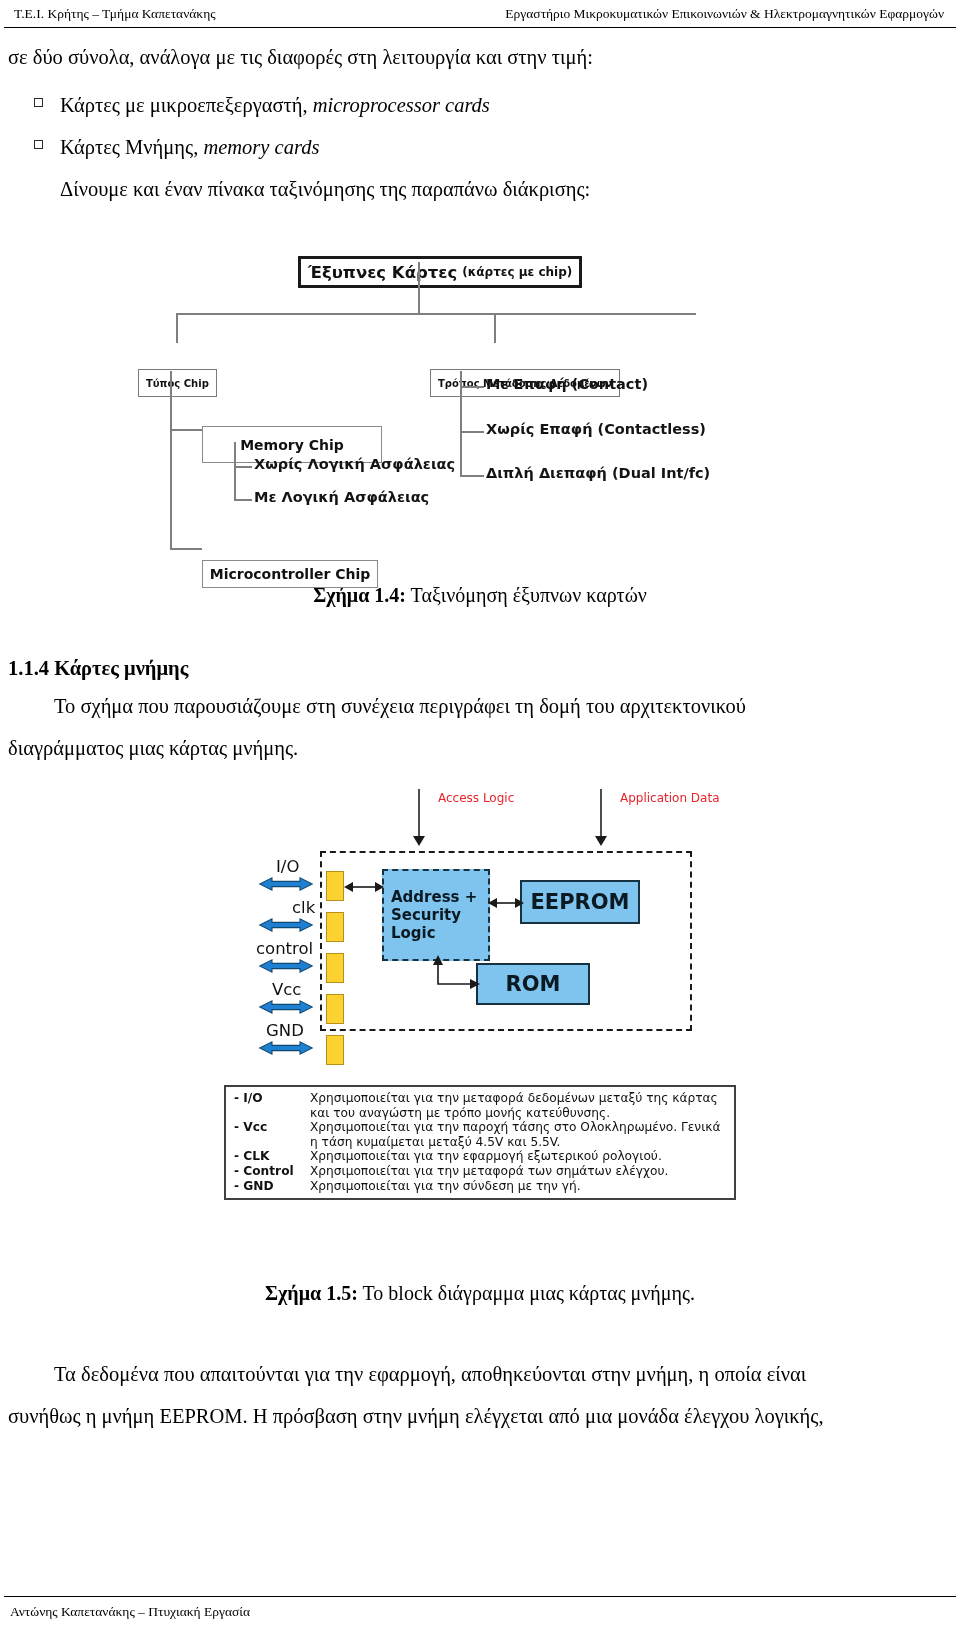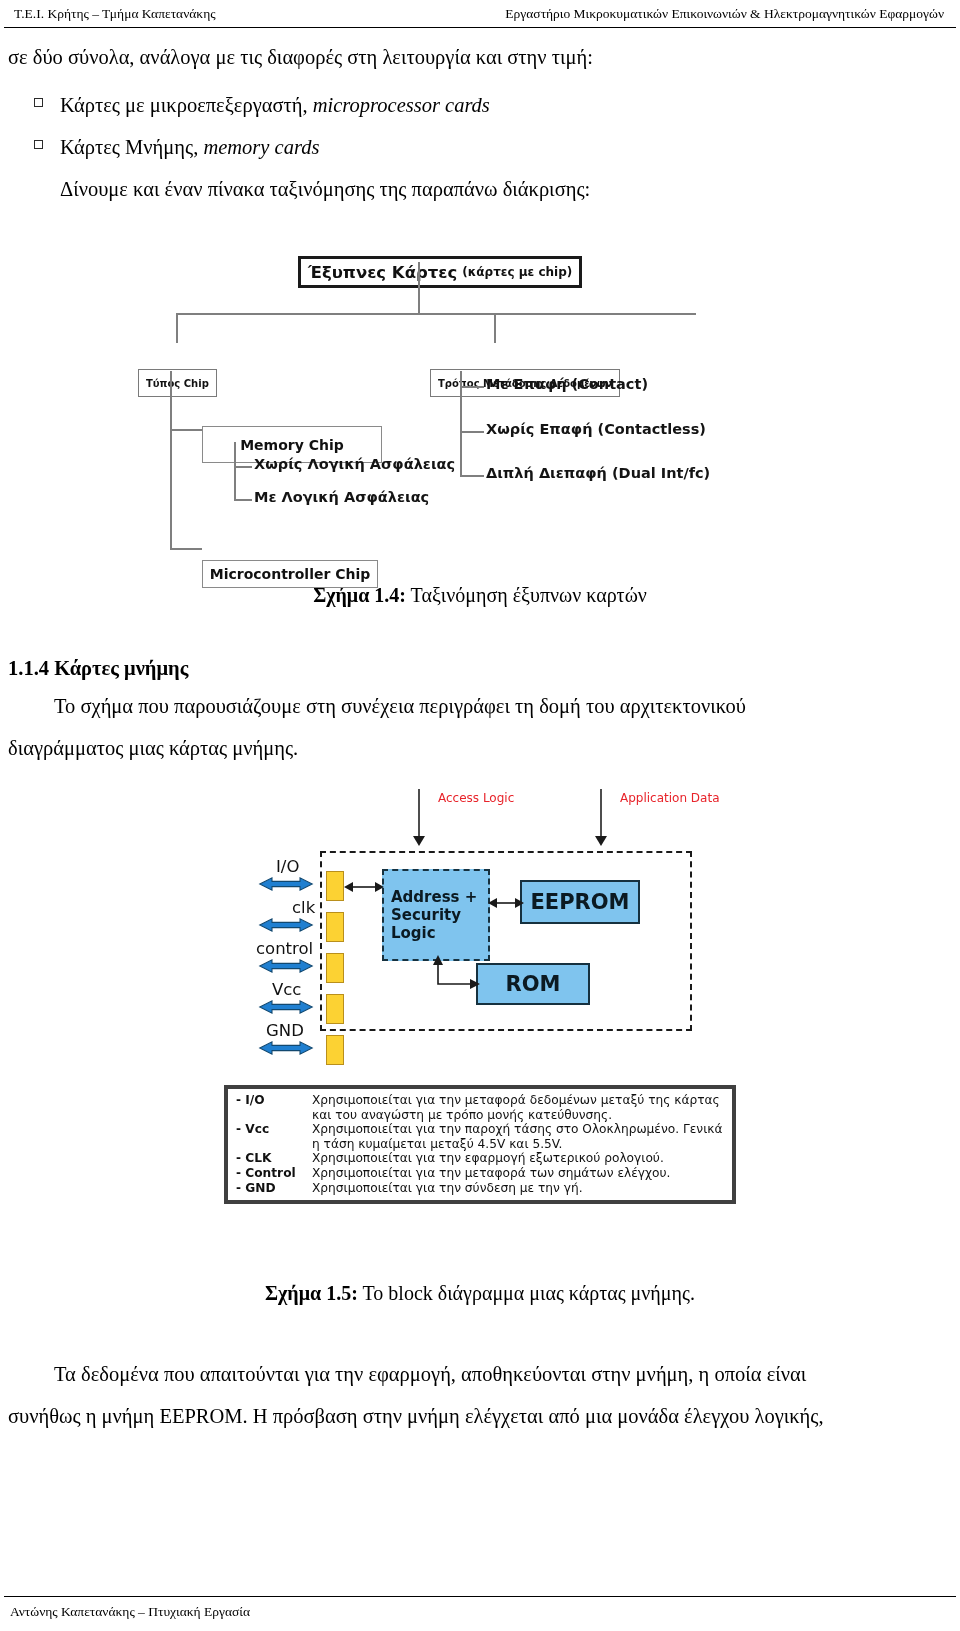--- a/index.html
+++ b/index.html
@@ -226,21 +226,21 @@
     border: 2.2px solid #16313f;
     font-size: 21px;
   }
 
   
   .legendbox {
     position: absolute;
     left: 4px;
     top: 300px;
     width: 512px;
-    border: 4px solid #404040;
+    border: 2px solid #404040;
     box-sizing: border-box;
     padding: 4px 6px 5px 8px;
     background: #fff;
     font-family: "DejaVu Sans", sans-serif;
   }
   .legendbox .lrow {
     display: flex;
     font-size: 12.2px;
     line-height: 14.6px;
     color: #111;

